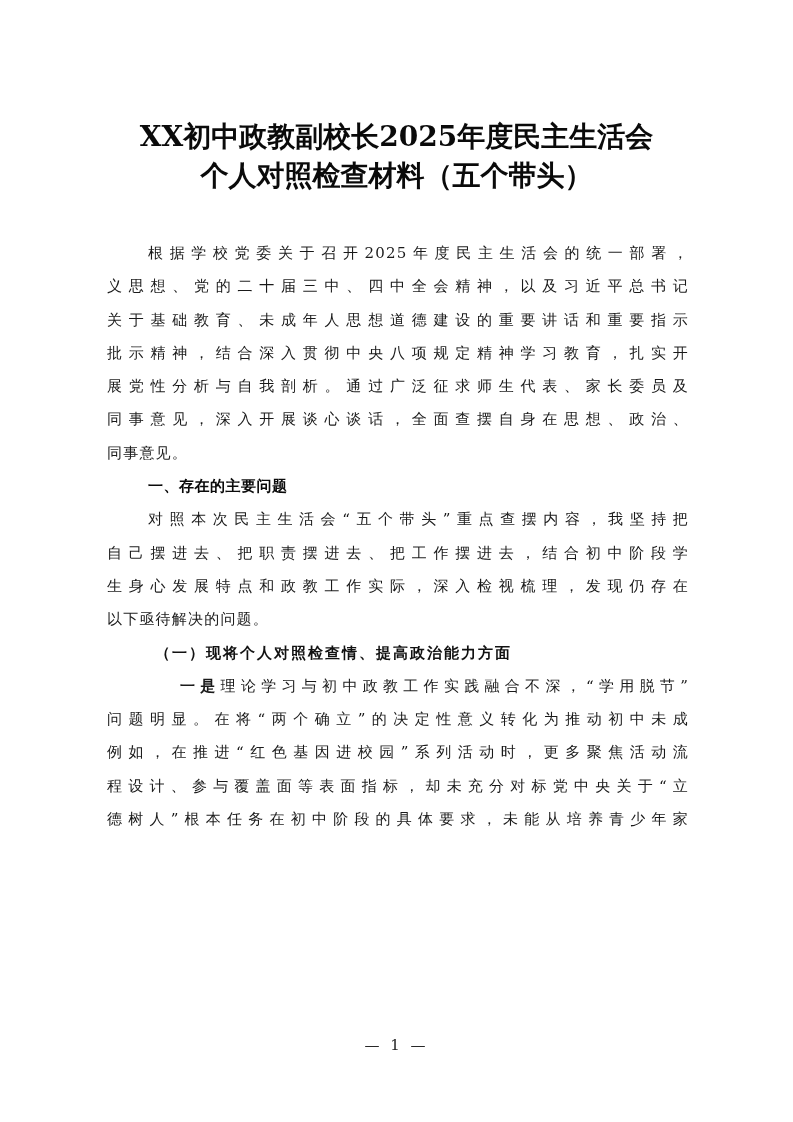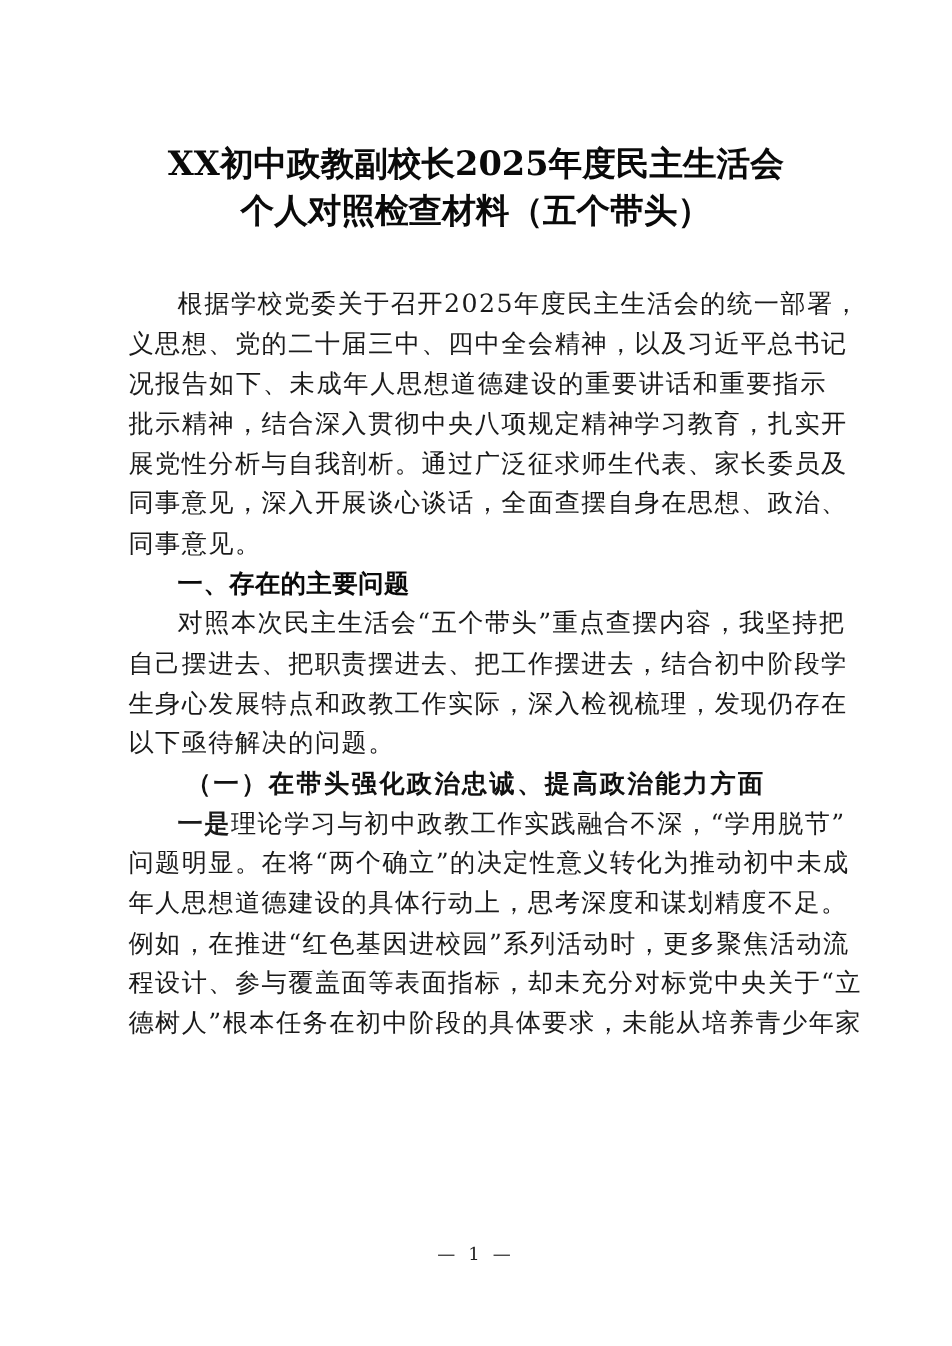--- a/index.html
+++ b/index.html
@@ -35,21 +35,21 @@
     line-height: 39px;
     color: #0a0a0a;
     letter-spacing: 0px;
   }
   .title .tline { display: block; white-space: nowrap; }
   .body {
     position: absolute;
     left: 107px;
     top: 237px;
     width: 582px;
-    font-size: 21px;
+    font-size: 15px;
     line-height: 33.3px;
     letter-spacing: 1.2px;
     text-align: justify;
     color: #1a1a1a;
     font-family: "DejaVu Serif", "Liberation Serif", serif;
   }
   .line {
     display: block;
     white-space: nowrap;
     height: 33.3px;
@@ -69,20 +69,21 @@
     font-family: "DejaVu Sans", "Liberation Sans", sans-serif;
     font-weight: 600;
     letter-spacing: 2px;
     text-align-last: left;
     padding-left: 48px;
     color: #111;
   }
   .bold-lead {
     font-weight: bold;
     font-family: "DejaVu Sans", "Liberation Sans", sans-serif;
+    margin-left: 32px;
   }
   .footer {
     position: absolute;
     top: 1036px;
     left: 0;
     width: 793px;
     text-align: center;
     font-size: 15px;
     color: #222;
     font-family: "DejaVu Serif", "Liberation Serif", serif;
@@ -97,42 +98,41 @@
   <div class="title">
     <span class="tline">XX初中政教副校长2025年度民主生活会</span>
     <span class="tline">个人对照检查材料（五个带头）</span>
   </div>
 
   <div class="body">
 
     <div>
       <span class="line indent">根据学校党委关于召开2025年度民主生活会的统一部署，</span>
       <span class="line">义思想、党的二十届三中、四中全会精神，以及习近平总书记</span>
-      <span class="line">况报告如下、未成年人思想道德建设的重要讲话和重要指示</span>
+      <span class="line">关于基础教育、未成年人思想道德建设的重要讲话和重要指示</span>
       <span class="line">批示精神，结合深入贯彻中央八项规定精神学习教育，扎实开</span>
       <span class="line">展党性分析与自我剖析。通过广泛征求师生代表、家长委员及</span>
       <span class="line">同事意见，深入开展谈心谈话，全面查摆自身在思想、政治、</span>
       <span class="line last">同事意见。</span>
     </div>
 
     <span class="line indent h1">一、存在的主要问题</span>
 
     <div>
       <span class="line indent">对照本次民主生活会“五个带头”重点查摆内容，我坚持把</span>
       <span class="line">自己摆进去、把职责摆进去、把工作摆进去，结合初中阶段学</span>
       <span class="line">生身心发展特点和政教工作实际，深入检视梳理，发现仍存在</span>
       <span class="line last">以下亟待解决的问题。</span>
     </div>
 
-    <span class="line h2">（一）在带头强化政治忠诚、提高政治能力方面</span>
+    <span class="line h2">（一）现将个人对照检查情、提高政治能力方面</span>
 
     <div>
       <span class="line indent"><span class="bold-lead">一是</span><span>理论学习与初中政教工作实践融合不深，“学用脱节”</span></span>
       <span class="line">问题明显。在将“两个确立”的决定性意义转化为推动初中未成</span>
-      <span class="line">年人思想道德建设的具体行动上，思考深度和谋划精度不足。</span>
       <span class="line">例如，在推进“红色基因进校园”系列活动时，更多聚焦活动流</span>
       <span class="line">程设计、参与覆盖面等表面指标，却未充分对标党中央关于“立</span>
       <span class="line">德树人”根本任务在初中阶段的具体要求，未能从培养青少年家</span>
     </div>
 
   </div>
 
   <div class="footer">— 1 —</div>
 
 </div>

